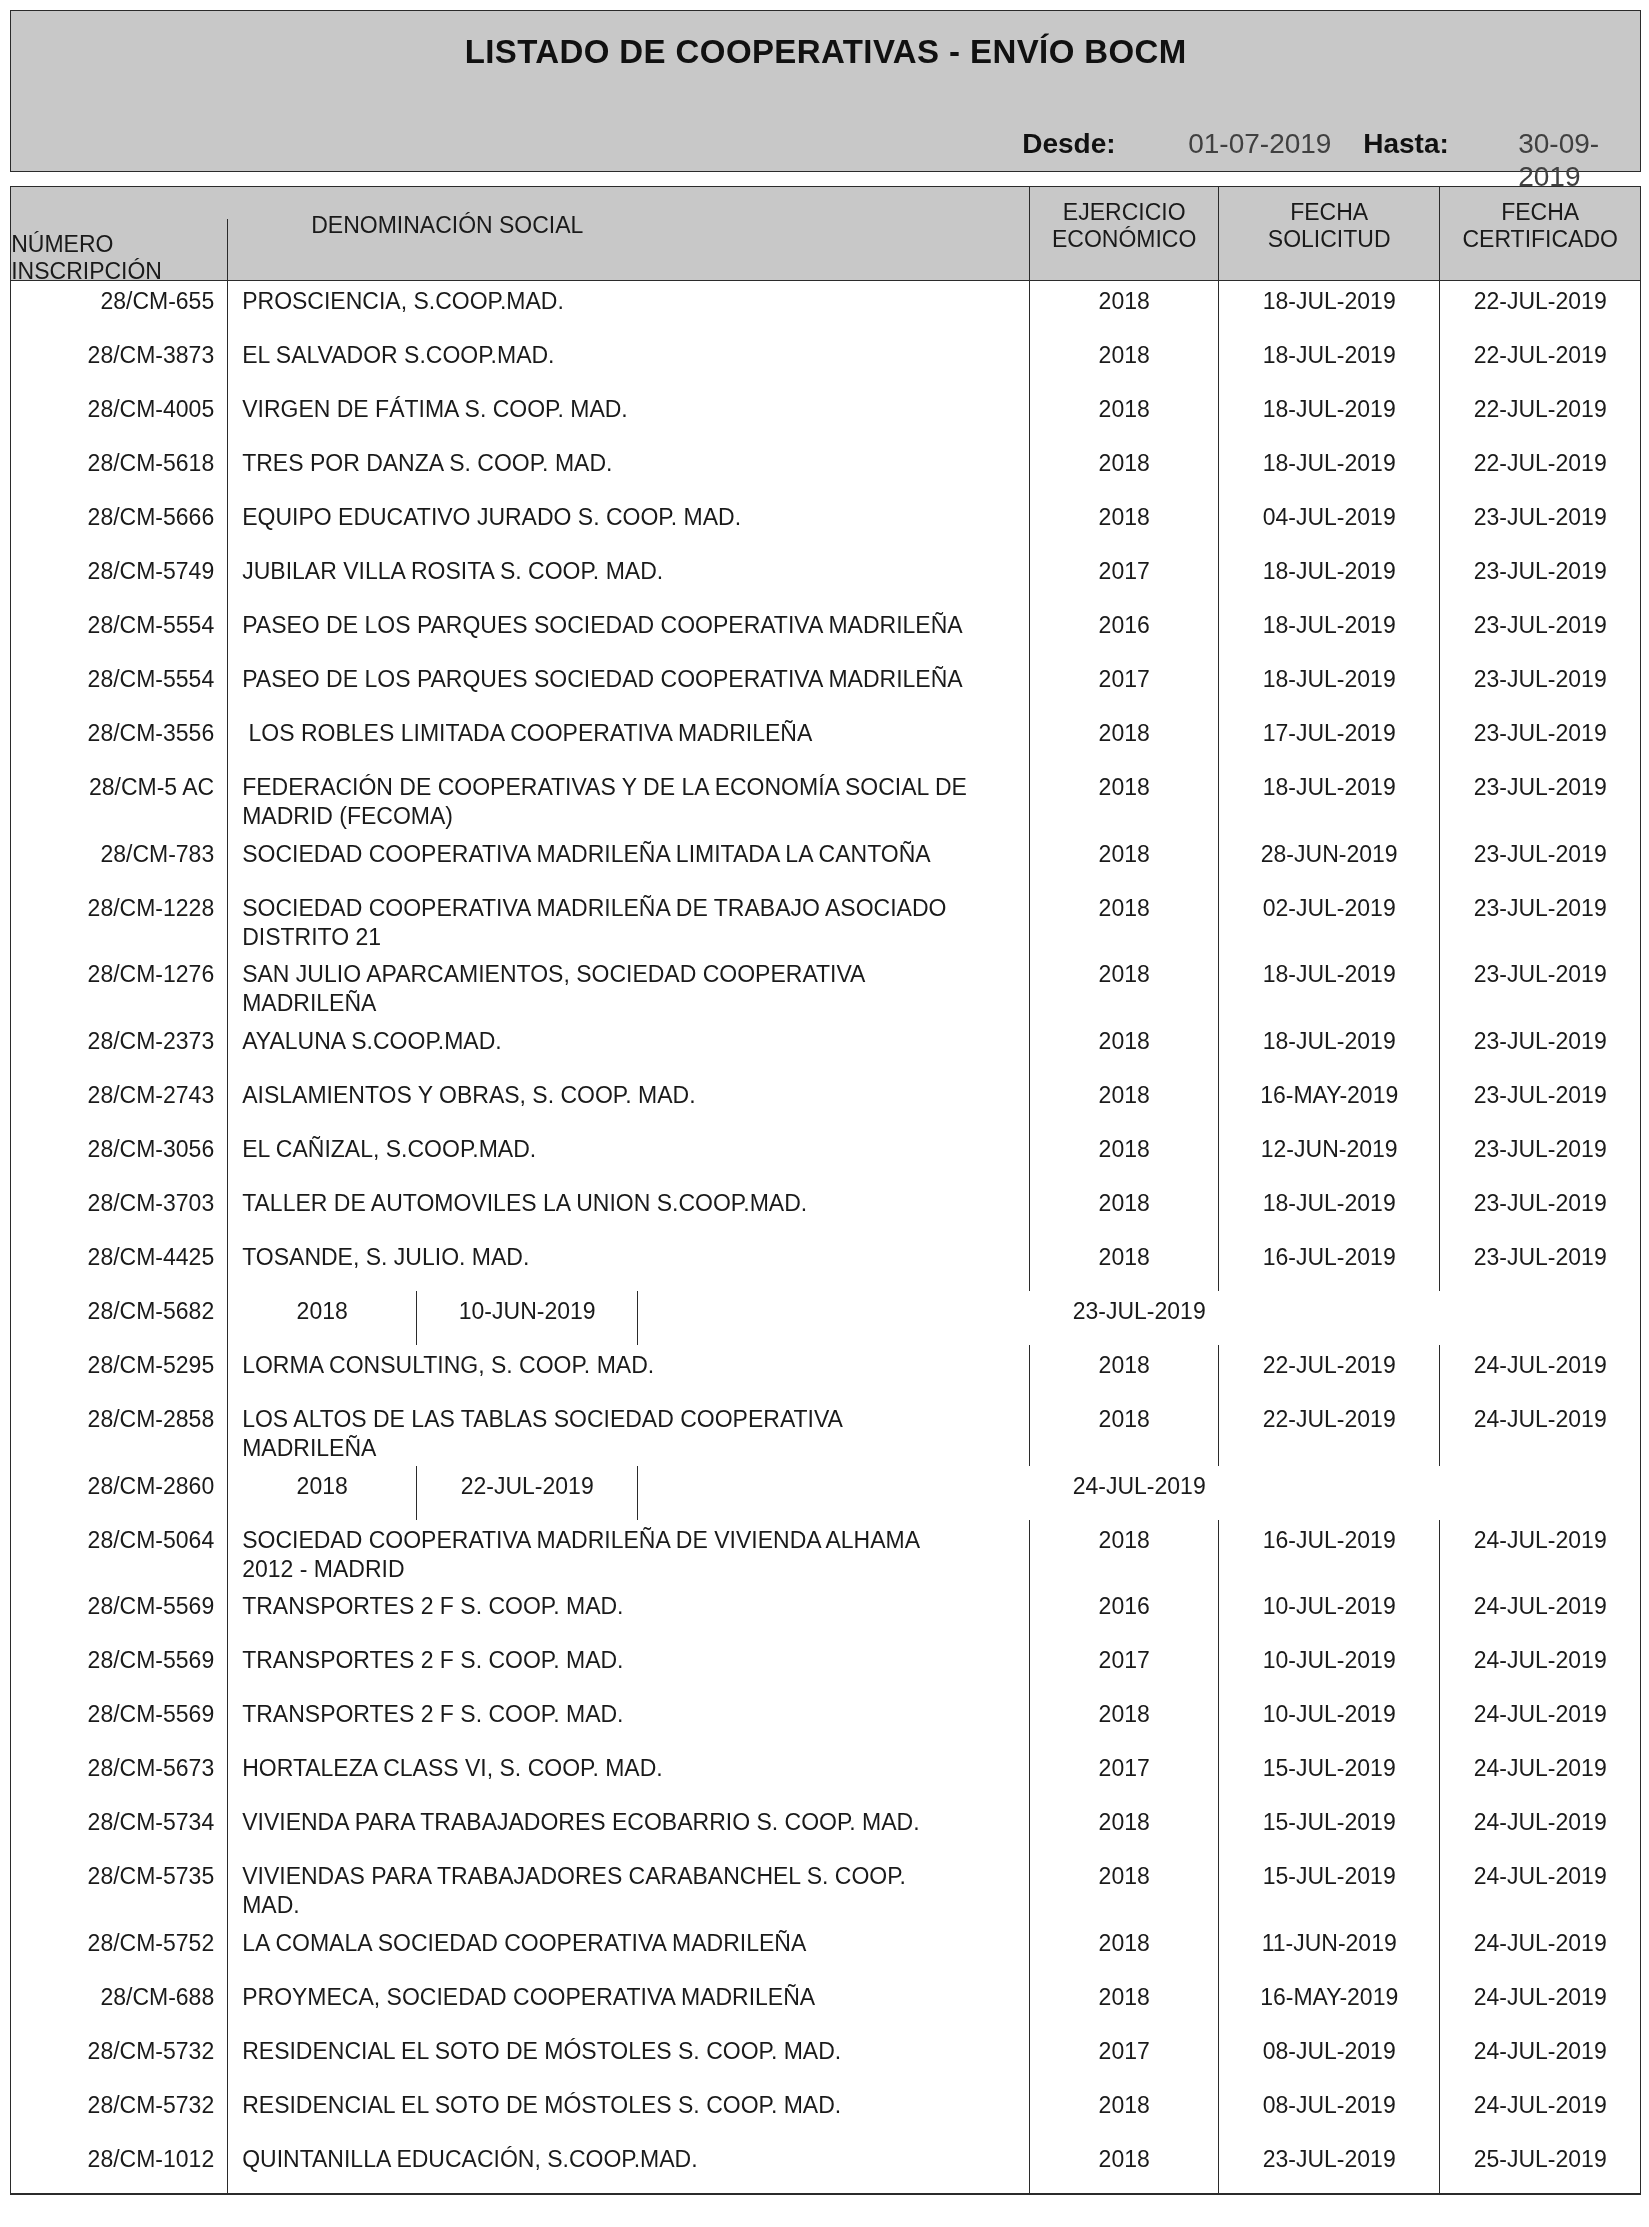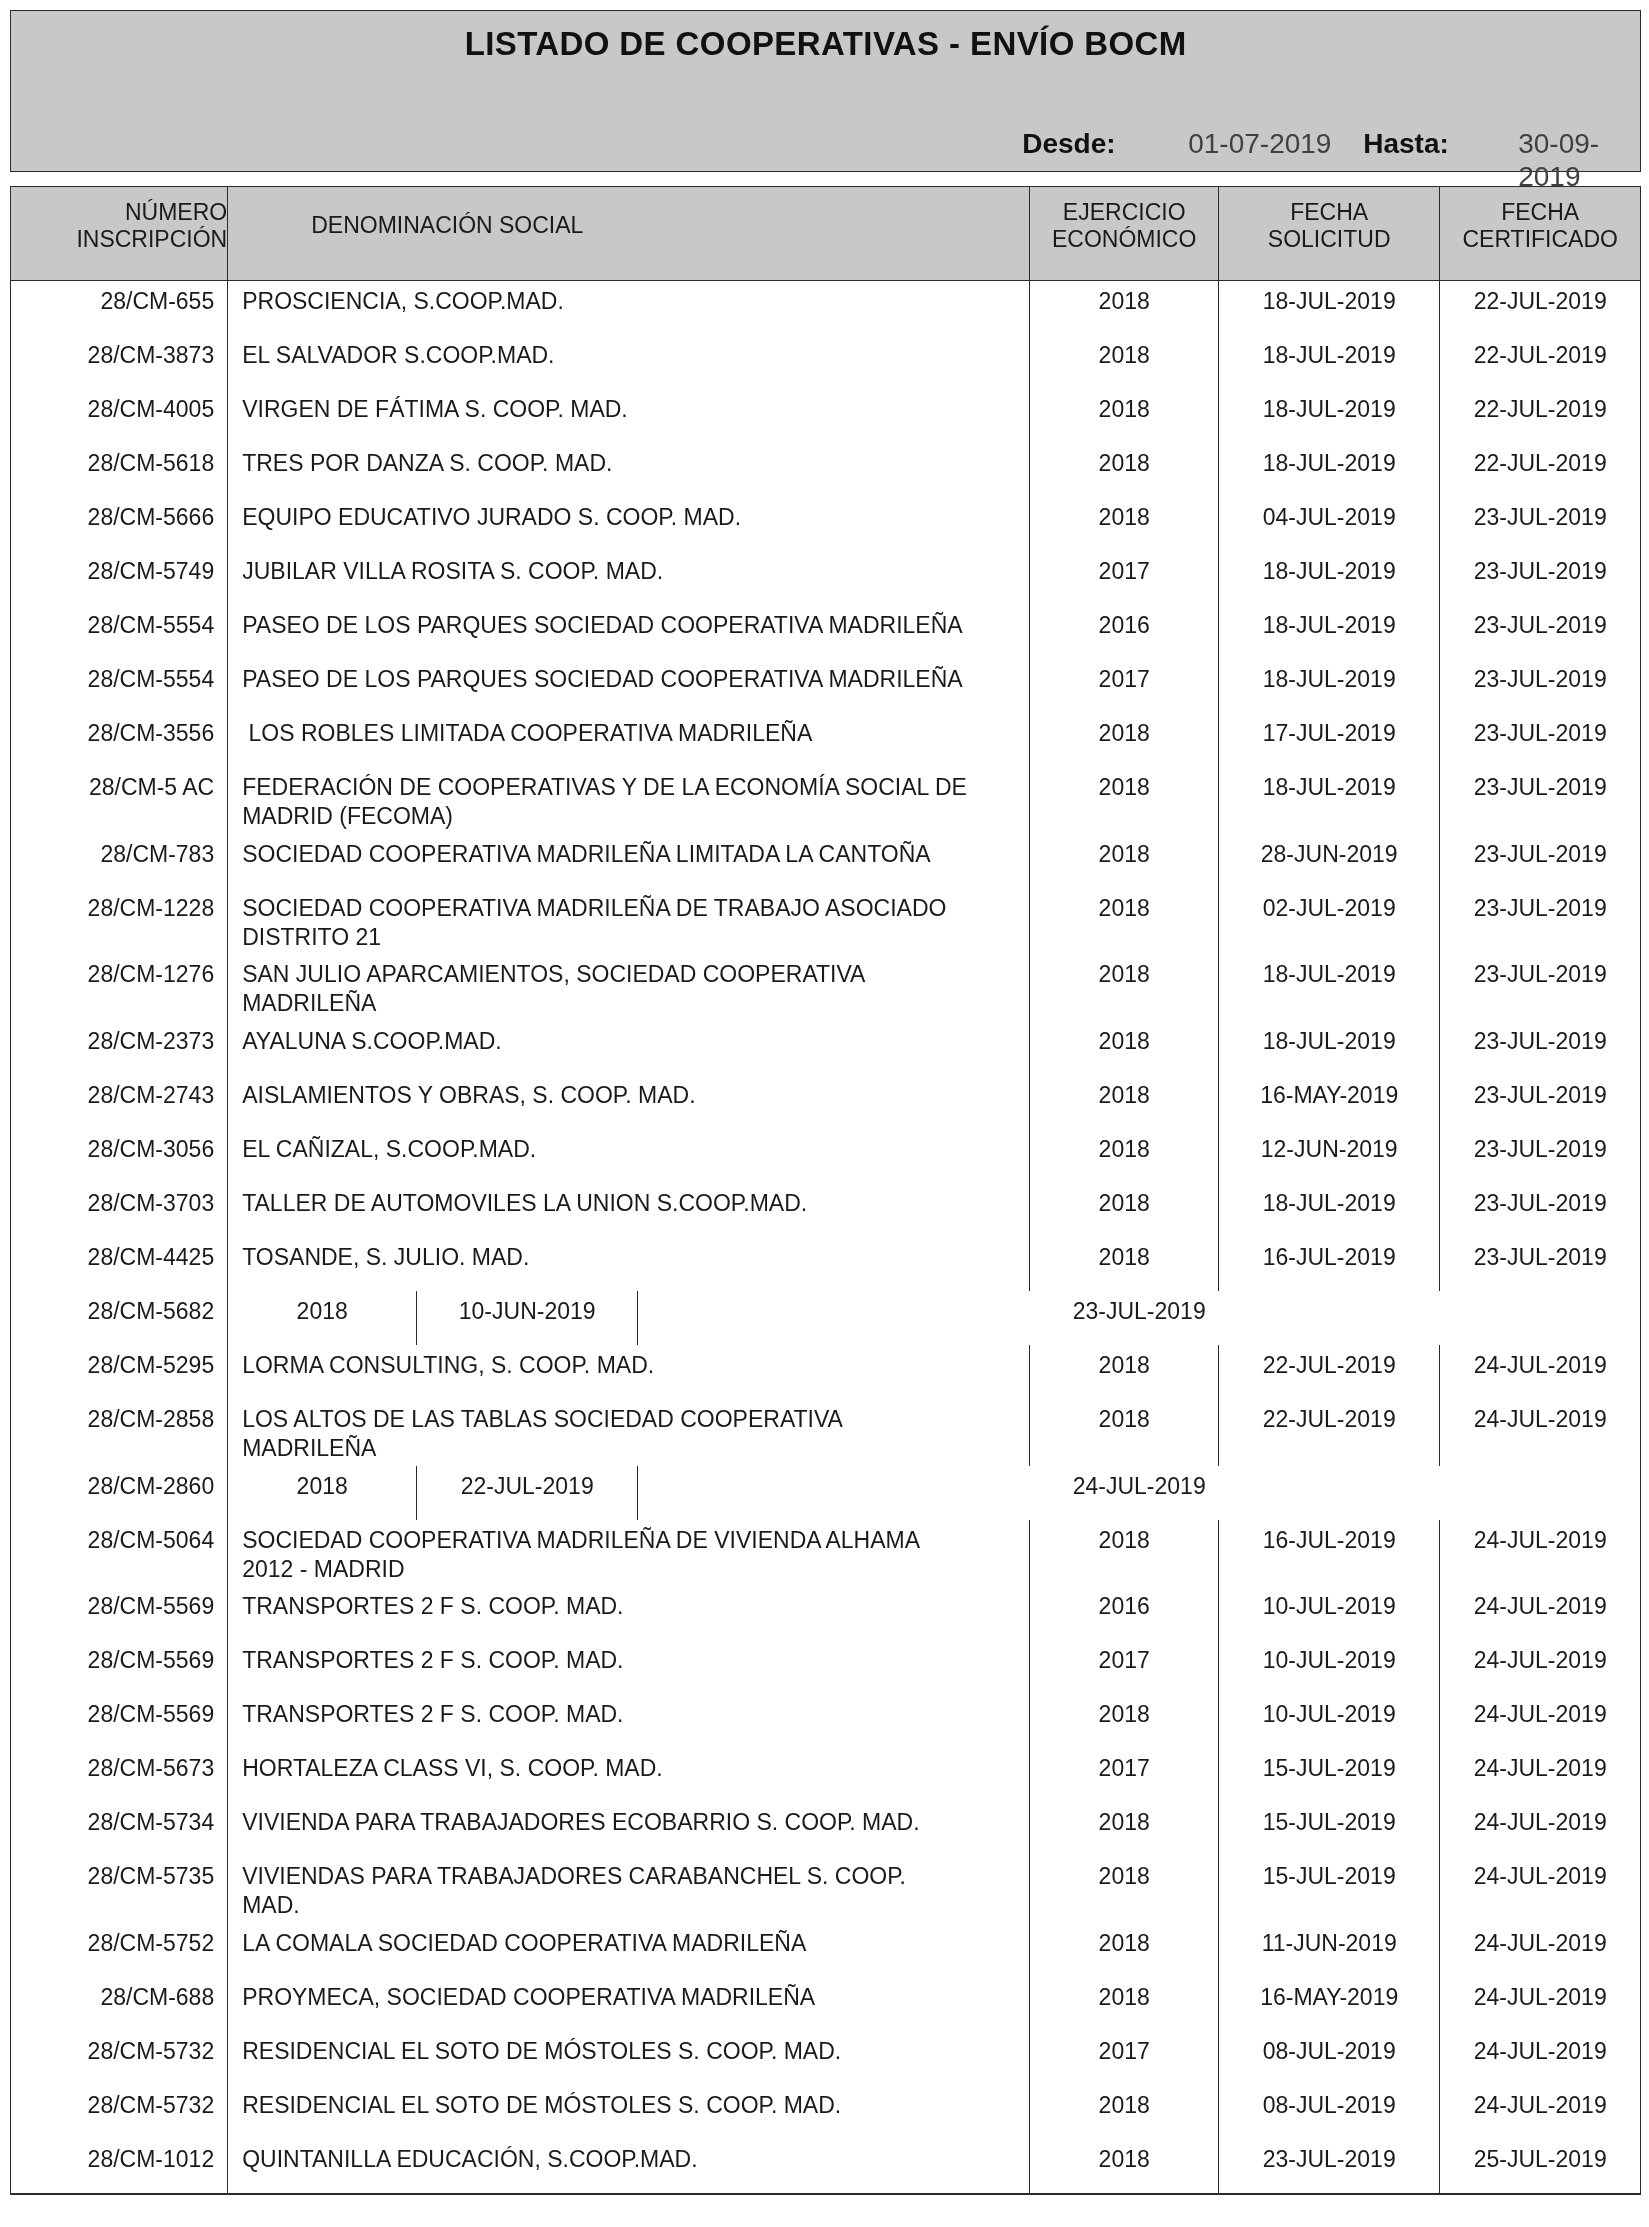--- a/index.html
+++ b/index.html
@@ -16,21 +16,21 @@
   
   .title-box {
     position:relative;
     width:1631px; height:162px;
     background:#c8c8c8;
     border:1.5px solid #2b2b2b;
     margin-bottom:14px;
   }
   .report-title {
     text-align:center;
-    padding-top:14px;
+    padding-top:22px;
     font-size:33px; font-weight:bold;
     letter-spacing:0.4px;
     color:#111111;
   }
   .range-line { position:absolute; top:116px; left:0; width:100%; height:33px; font-size:28px; line-height:33px; }
   .range-line .lbl { position:absolute; font-weight:bold; color:#111111; }
   .range-line .val { position:absolute; font-weight:normal; color:#404040;margin-left:24px; }
   .lbl-desde { left:1011px; }
   .val-desde { left:1153px; }
   .lbl-hasta { left:1352px; }
@@ -46,21 +46,21 @@
   .thead {
     display:flex;
     background:#c8c8c8;
     border-top:1.5px solid #2b2b2b;
     border-bottom:1.5px solid #2b2b2b;
     height:95px;
     font-size:23px;
     line-height:27px;
   }
   .th { padding-top:11.6px; white-space:pre-wrap; }
-  .th.c-num  { text-align:right; }
+  .th.c-num  { text-align:left;margin-top:32px; }
   .th.c-name { text-align:left; }
   .th.c-name .denom-label { display:block; margin-top:13px; padding-left:83px; }
   .th.c-year { text-align:center; }
   .th.c-fsol { text-align:center; }
   .th.c-fcer { text-align:center; }
 
   .c-num  { width:217px; border-right:1.5px solid #2b2b2b; }
   .c-name { width:802px; border-right:1.5px solid #2b2b2b; }
   .c-year { width:189px; border-right:1.5px solid #2b2b2b; }
   .c-fsol { width:221px; border-right:1.5px solid #2b2b2b; }

